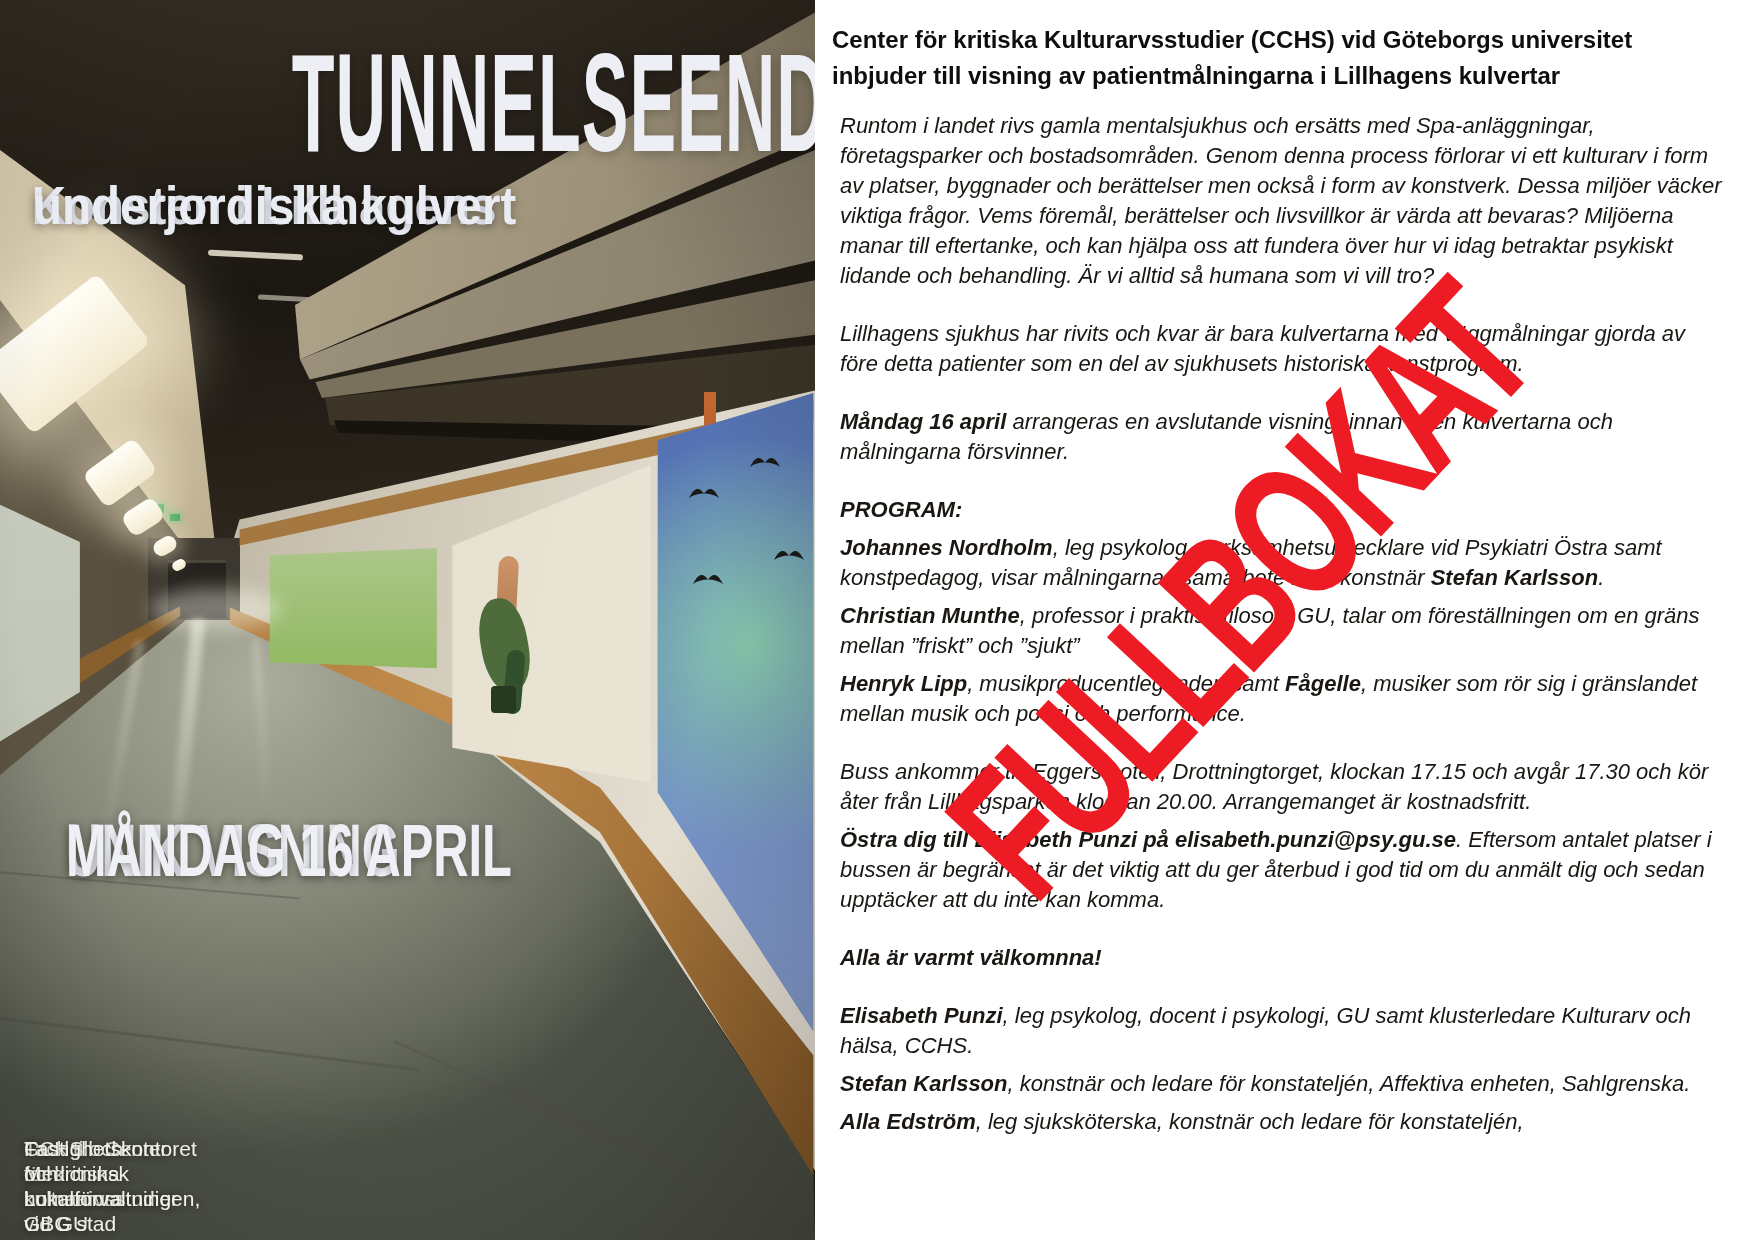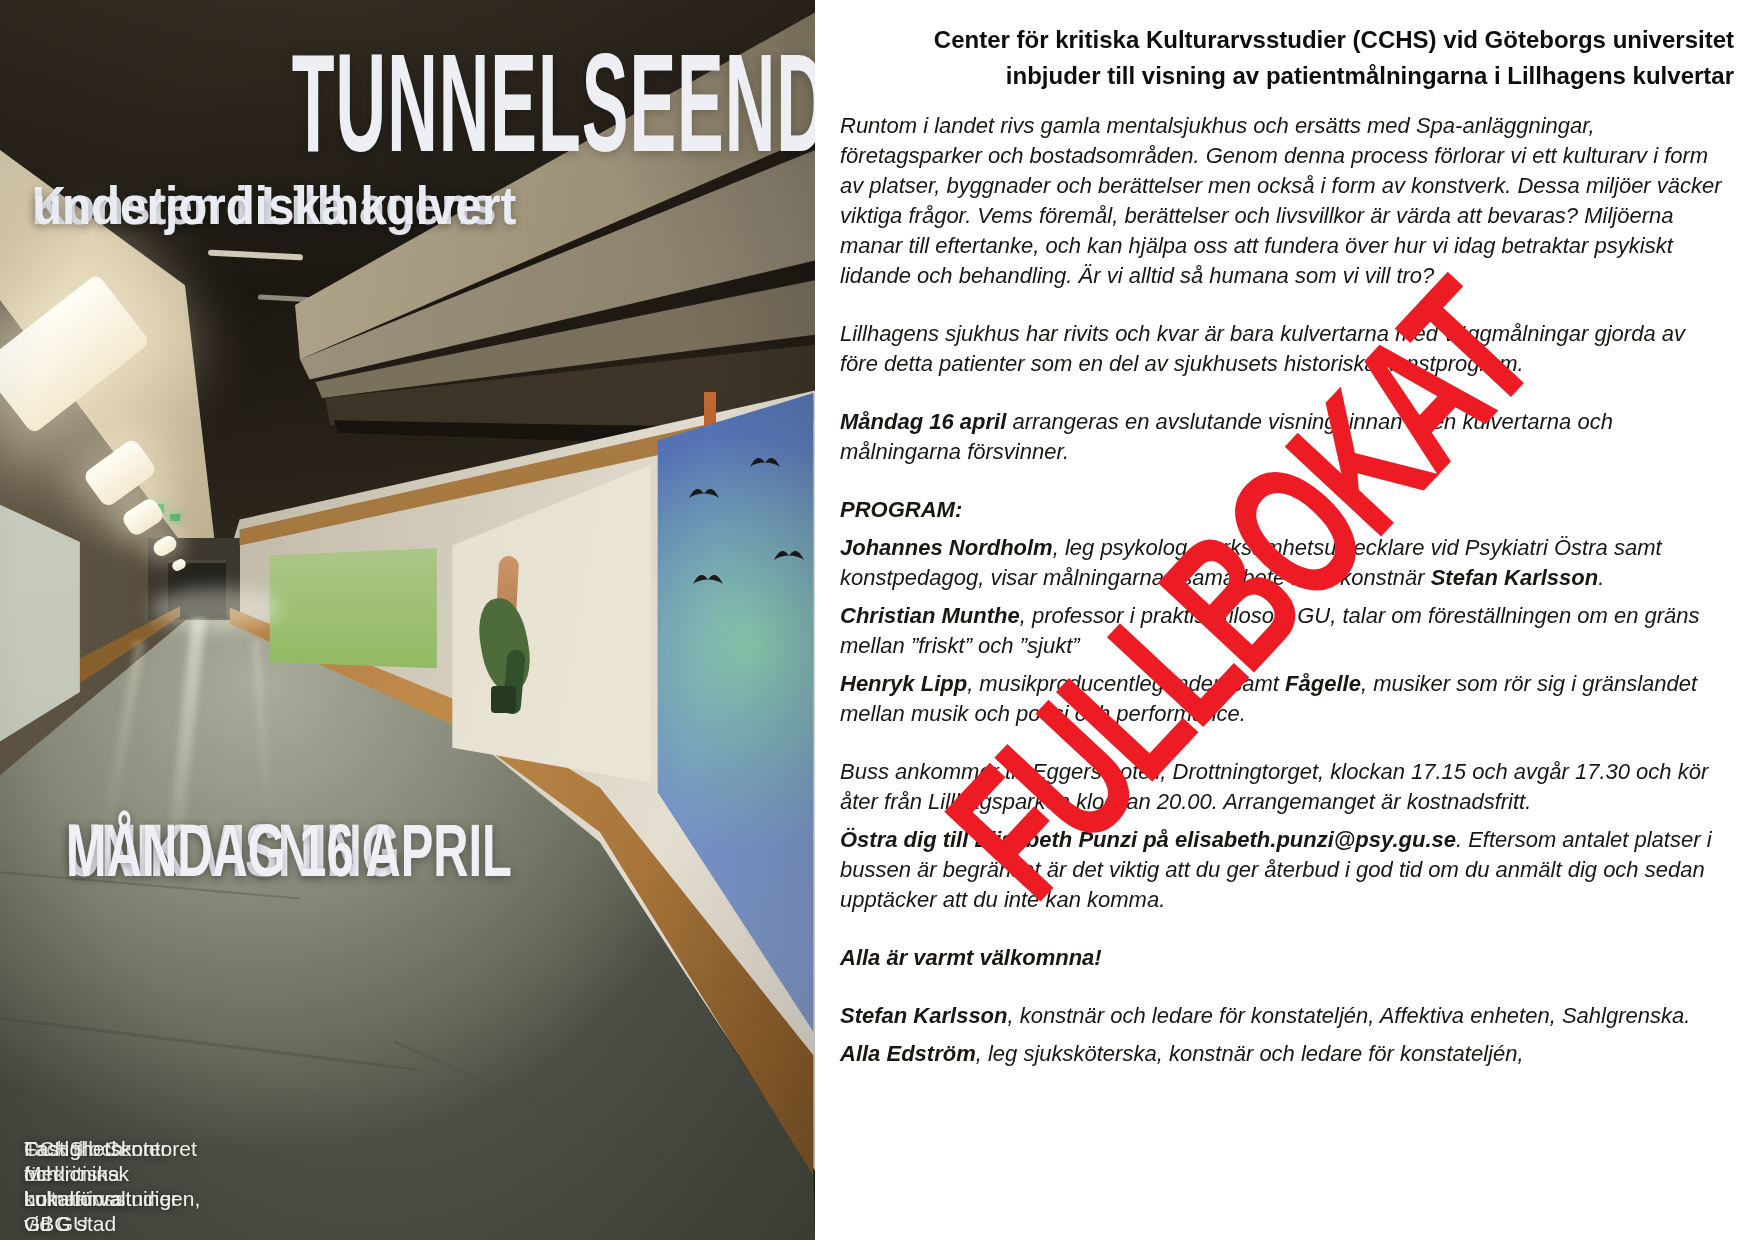--- a/index.html
+++ b/index.html
@@ -116,21 +116,21 @@
   .event-lines{position:absolute;left:66px;top:812px;color:#eef0f6;z-index:20;}
   .event-lines div{font-size:74px;line-height:77px;font-weight:800;white-space:nowrap;
     text-shadow:0 2px 12px rgba(0,0,0,.35);}
   .event-lines span{display:inline-block;transform:scaleX(.66);transform-origin:0 50%;}
   .credits{position:absolute;left:24px;top:1136px;color:#f2f2ec;z-index:20;}
   .credits div{font-size:21px;line-height:25px;font-weight:400;text-shadow:0 1px 6px rgba(0,0,0,.35);}
 
   
   .panel{position:absolute;left:815px;top:0;width:939px;height:1240px;box-sizing:border-box;
     padding:22px 20px 0 17px;color:#1a1713;}
-  .hdr{text-align:right;font-weight:700;font-size:24px;line-height:36px;margin-bottom:17px;
+  .hdr{text-align:left;font-weight:700;font-size:24px;line-height:36px;margin-bottom:17px;
     color:#100e0c;white-space:nowrap;}
   .blocks{font-size:22px;line-height:30px;}
   .block{margin-bottom:28px;}
   .block p{margin:8px;font-style:italic;}
   .b{font-weight:700;}
 
   
   .stamp{position:absolute;left:815px;top:522px;width:850px;height:140px;z-index:40;
     font-size:132px;line-height:140px;font-weight:800;letter-spacing:-6px;text-align:center;
     white-space:nowrap;transform-origin:50% 50%;pointer-events:none;}
@@ -250,20 +250,21 @@
           <p><span class="b">Henryk Lipp</span><span>, musikproducentlegenden samt </span><span class="b">Fågelle</span><span>, musiker som rör sig i gränslandet mellan musik och poesi och performance.</span></p>
         </div>
         <div class="block">
           <p><span>Buss ankommer till Eggers hotell, Drottningtorget, klockan 17.15  och avgår 17.30 och kör åter från Lillhagsparken klockan 20.00. Arrangemanget är kostnadsfritt.</span></p>
           <p><span class="b">Östra dig till Elisabeth Punzi på elisabeth.punzi@psy.gu.se</span><span>. Eftersom antalet platser i bussen är begränsat är det viktig att du ger återbud i god tid om du anmält dig och sedan upptäcker att du inte kan komma.</span></p>
         </div>
         <div class="block">
           <p><span class="b">Alla är varmt välkomnna!</span></p>
         </div>
         <div class="block">
+          <p><span class="b">Elisabeth Punzi</span><span>, leg psykolog, docent i psykologi, GU samt klusterledare Kulturarv och hälsa, CCHS.</span></p>
           <p><span class="b">Stefan Karlsson</span><span>, konstnär och ledare för konstateljén, Affektiva enheten, Sahlgrenska.</span></p>
           <p><span class="b">Alla Edström</span><span>, leg sjuksköterska, konstnär och ledare för konstateljén,</span></p>
         </div>
       </div>
   </div>
 
   <div class="stamp" style="color: rgb(237, 28, 36); transform: rotate(-47deg) scale(1, 1.45);">
     <span>FULLBOKAT</span>
   </div>
 

